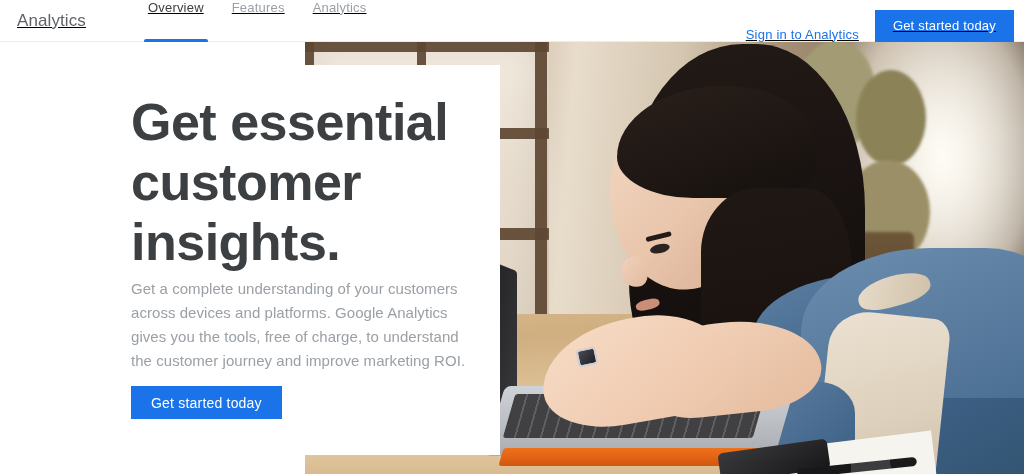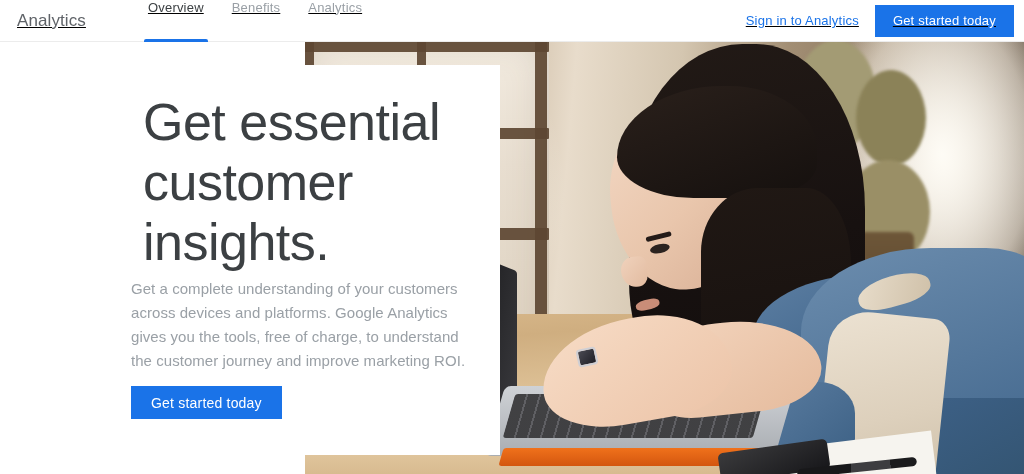--- a/index.html
+++ b/index.html
@@ -25,21 +25,21 @@
     position:relative; height:42px; display:flex; align-items:flex-start;
     padding:0 14px; font-size:13px; color:#9aa0a6; letter-spacing:.2px;
     white-space:nowrap; cursor:pointer;
   }
   .nav-item.active { color:#3c4043; }
   .nav-underline {
     position:absolute; left:10px; right:10px; bottom:0; height:3px;
     background:#1a73e8; border-radius:2px 2px 0 0;
   }
   .header-right {
-    margin-left:auto; display:flex; align-items:center; height:42px;
+    margin-left:auto; display:flex; align-items:flex-end; height:42px;
   }
   .signin {
     font-size:13px; color:#1a73e8; letter-spacing:.2px;
     white-space:nowrap; cursor:pointer; padding:0 16px;
   }
   .header-cta {
     height:32px; background:#1a73e8; color:#fff; border:none;
     font-family:inherit; font-size:13px; letter-spacing:.2px;
     padding:0 18px; margin-right:10px; cursor:pointer; white-space:nowrap;
   }
@@ -232,23 +232,23 @@
     background:linear-gradient(140deg,#4a4a52,#1f1f26);
     border-radius:4px; border:2px solid #cfcfd4; transform:rotate(-12deg);
   }
 
   
   .card {
     position:absolute; left:0; top:65px; width:500px; height:390px;
     background:#ffffff; z-index:20; padding:0;
   }
   .headline {
-    position:absolute; left:143px; top:27px; width:360px;
+    position:absolute; left:131px; top:27px; width:360px;
     font-size:52px; line-height:60px; color:#3c4043;
-    font-weight:400; letter-spacing:-.5px;
+    font-weight:700; letter-spacing:-.5px;
   }
   .subcopy {
     position:absolute; left:131px; top:212px; width:352px;
     font-size:15px; line-height:24px; color:#9aa0a6; letter-spacing:.05px;
   }
   .hero-cta {
     position:absolute; left:131px; top:321px;
     height:33px; background:#1a73e8; color:#fff; border:none;
     font-family:inherit; font-size:14px; letter-spacing:.2px;
     padding:0 20px; cursor:pointer; white-space:nowrap;
@@ -336,21 +336,21 @@
   <div class="left-bottom-fill"></div>
 
   <div class="header">
     <div class="brand">Analytics</div>
     <nav class="nav">
       <div class="nav-item active">
         <span>Overview</span>
         <span class="nav-underline"></span>
       </div>
       <div class="nav-item">
-        <span>Benefits</span>
+        <span>Features</span>
       </div>
       <div class="nav-item">
         <span>Analytics</span>
       </div>
     </nav>
     <div class="header-right">
       <a class="signin">Sign in to Analytics</a>
       <button class="header-cta">Get started today</button>
     </div>
   </div>

